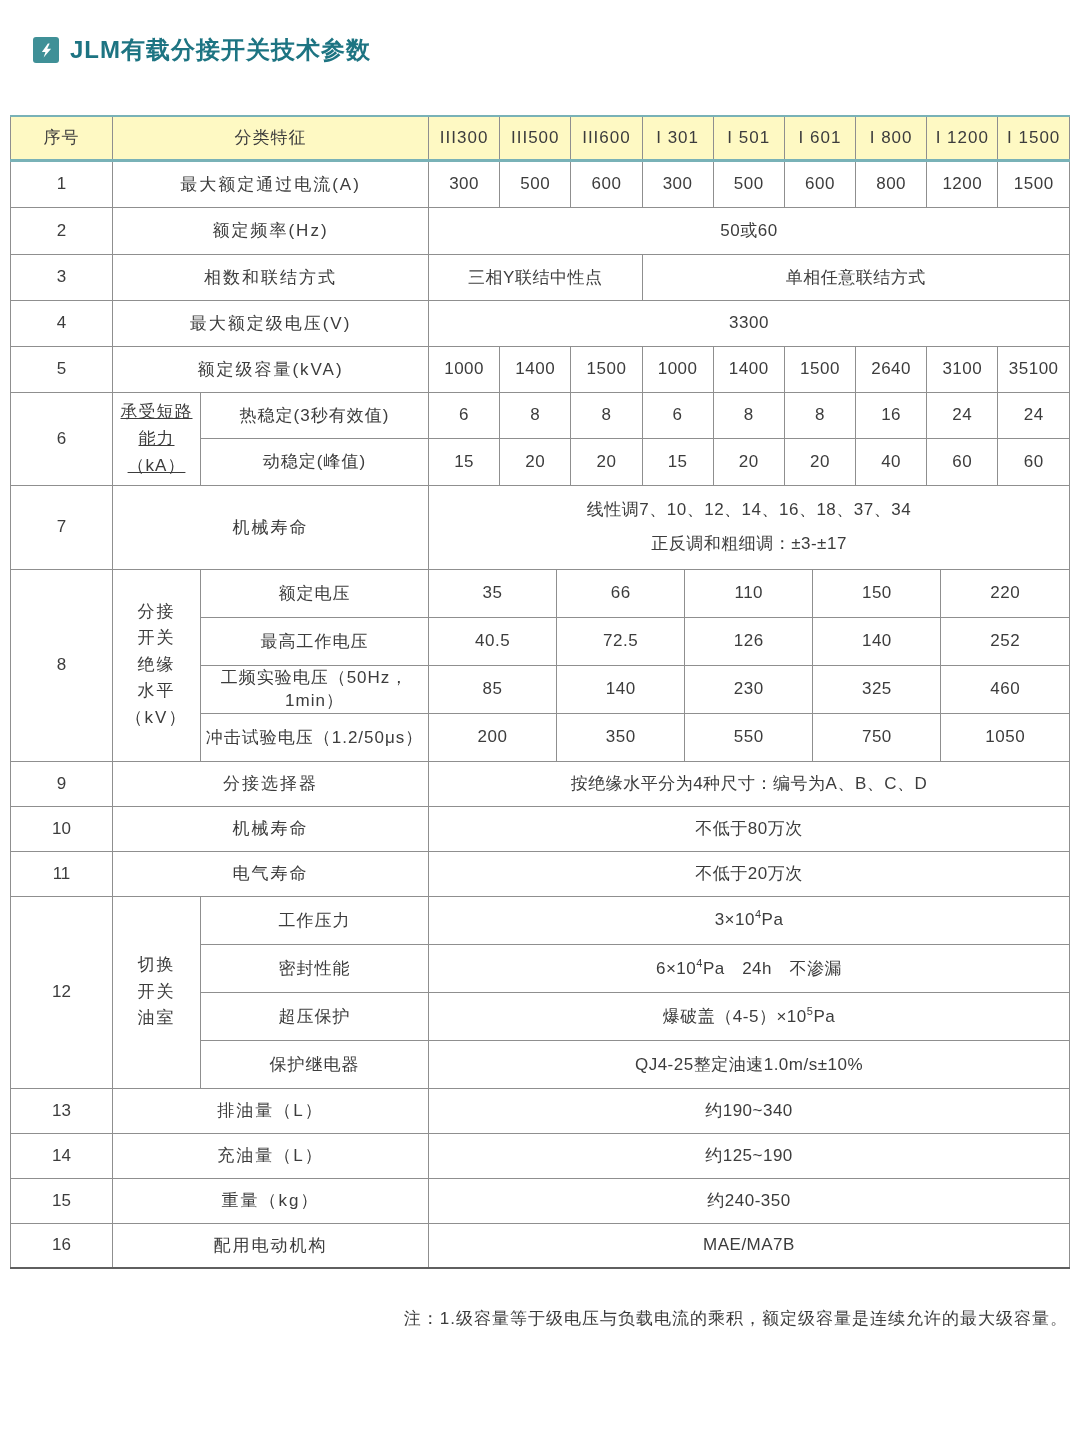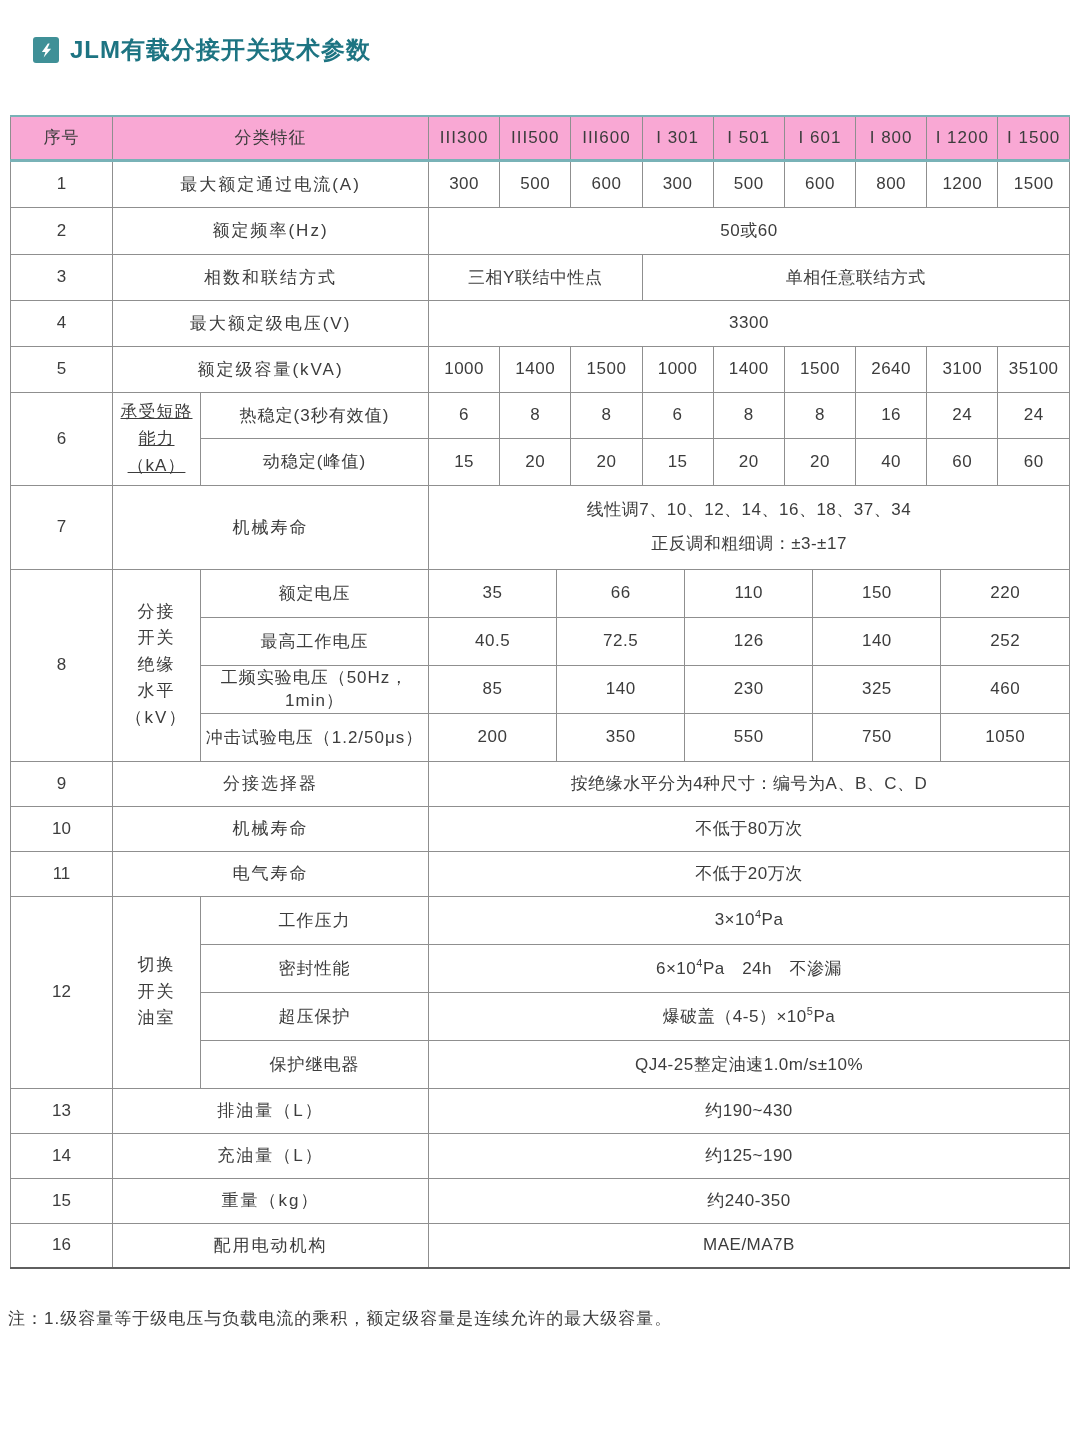--- a/index.html
+++ b/index.html
@@ -21,21 +21,21 @@
     margin:49px 0 0 10px; width:1060px;
     border-collapse:collapse; table-layout:fixed;
   }
   .spec th, .spec td {
     border:1px solid #8f8f8f; padding:0;
     text-align:center; vertical-align:middle;
     font-size:17px; font-weight:normal; color:#3c3c3c;
     overflow:hidden;
   }
   .spec thead th {
-    background:#f9a8d4;
+    background:#fef9c3;
     border-top:2px solid #79b2b7;
     border-bottom:3px solid #79b2b7;
     letter-spacing:1px;
   }
   .spec tbody tr:last-child td { border-bottom:2px solid #5f5f5f; }
   .lab  { letter-spacing:2px; font-size:16px; }
   .slab { text-align:left; padding-left:9px; font-size:16px; letter-spacing:1px; }
   .glab { text-align:left; padding-left:7px; font-size:16px; letter-spacing:1px; line-height:1.6;text-decoration:underline; }
   .vlab { text-align:center; font-size:16px; letter-spacing:2px; }
   .vlab div { line-height:1.55; }
@@ -43,21 +43,21 @@
   .val2 div { line-height:2.0; }
   .vtop { vertical-align:top; padding-top:5px; }
   sup { font-size:11px; line-height:0; }
   
   .h44{height:44px} .h45{height:45px} .h46{height:46px} .h47{height:47px}
   .h48{height:48px} .h84{height:84px}
   
   col.c-no{width:102px} col.c-la{width:88px} col.c-lb{width:228px}
   
   .notes { margin:37px 12px 0 8px; font-size:17px; line-height:26px; color:#3b3b3b; }
-  .notes p { margin:0; letter-spacing:1px; }
+  .notes p { margin:0; letter-spacing:1px;text-align:right; }
   .notes p.ind { text-indent:2.35em; }
 </style>
 </head>
 <body>
 
 <div class="page">
 
   <div class="title-row">
     <span class="ticon">
       <svg viewBox="0 0 24 24" width="17" height="17" aria-hidden="true">
@@ -241,21 +241,21 @@
         <td class="slab">超压保护</td>
         <td class="val" colspan="45"><span>爆破盖（4-5）×10</span><sup>5</sup><span>Pa</span></td>
       </tr>
       <tr class="h48">
         <td class="slab">保护继电器</td>
         <td class="val" colspan="45"><span>QJ4-25整定油速1.0m/s±10%</span><sup></sup><span></span></td>
       </tr>
       <tr class="h45">
         <td>13</td>
         <td class="lab" colspan="2">排油量（L）</td>
-        <td class="val vtop" colspan="45">约190~430</td>
+        <td class="val vtop" colspan="45">约190~340</td>
       </tr>
       <tr class="h45">
         <td>14</td>
         <td class="lab" colspan="2">充油量（L）</td>
         <td class="val vtop" colspan="45">约125~190</td>
       </tr>
       <tr class="h45">
         <td>15</td>
         <td class="lab" colspan="2">重量（kg）</td>
         <td class="val vtop" colspan="45">约240-350</td>

